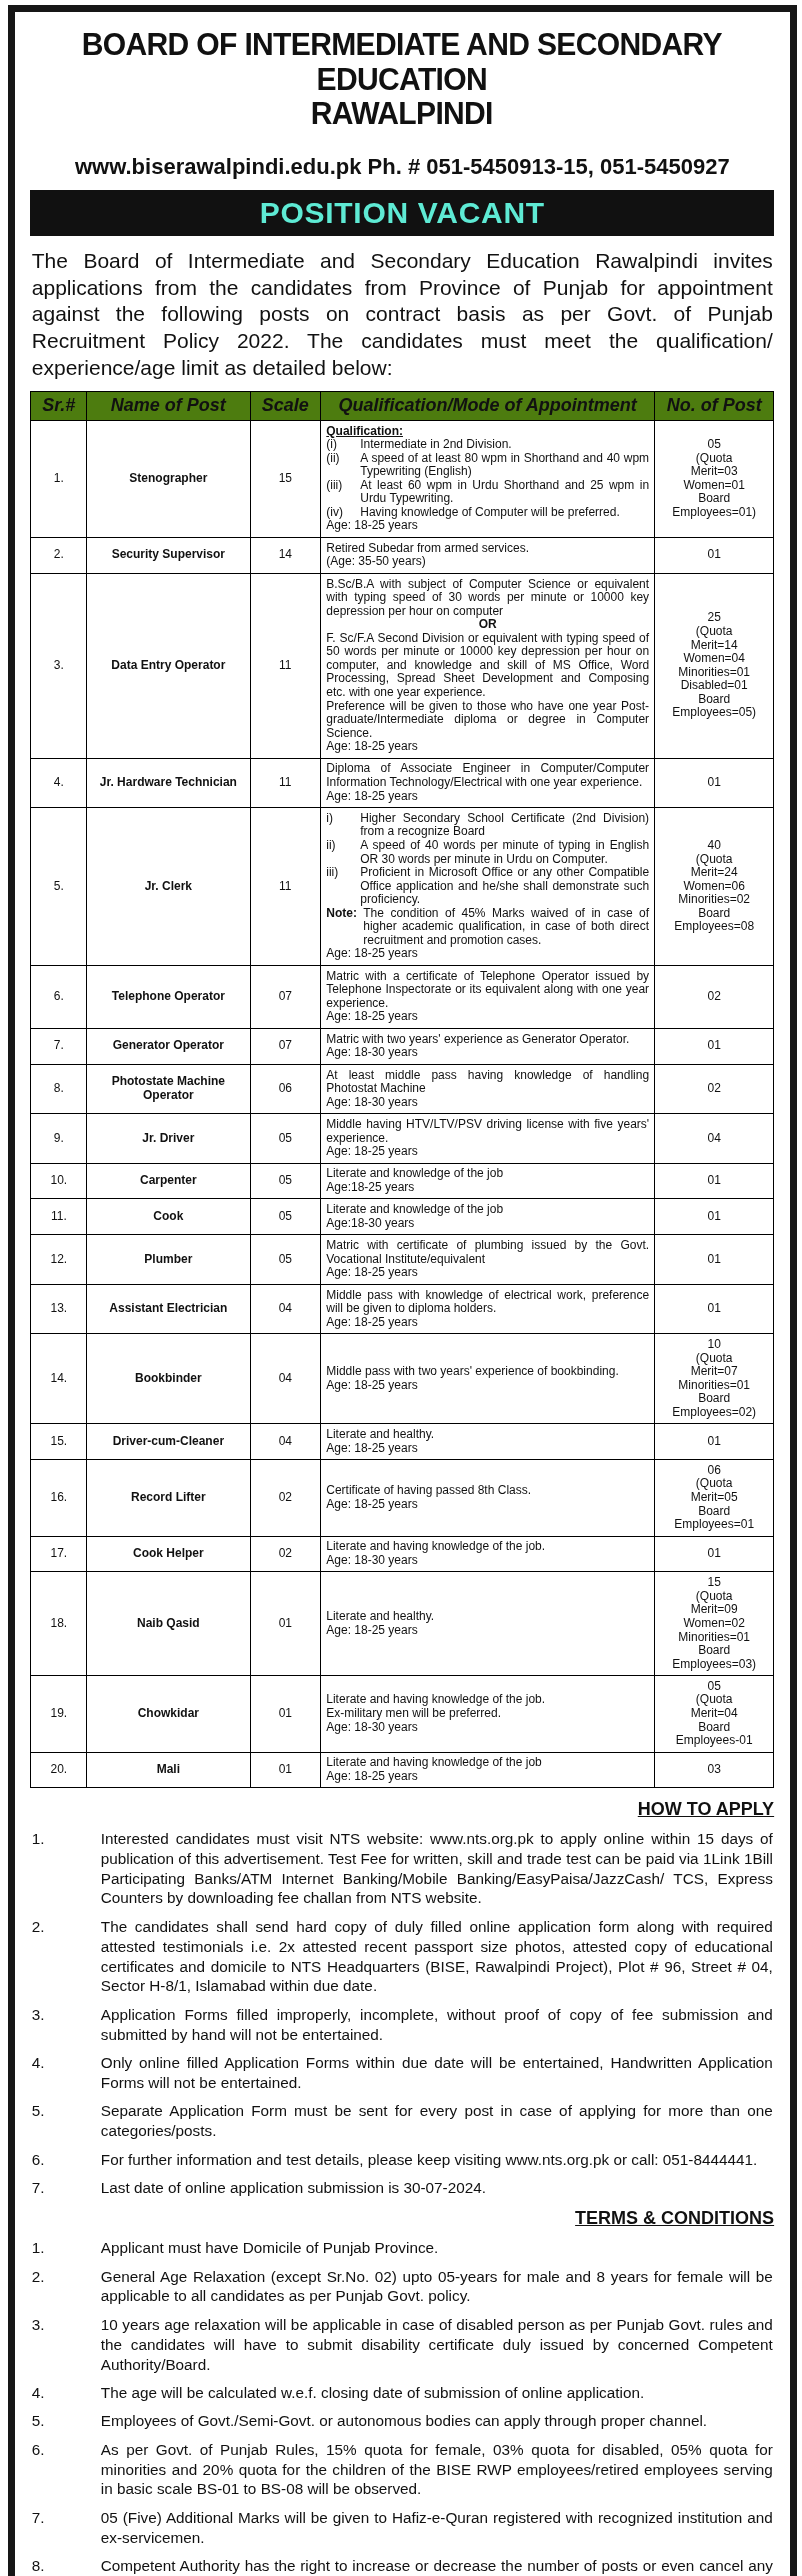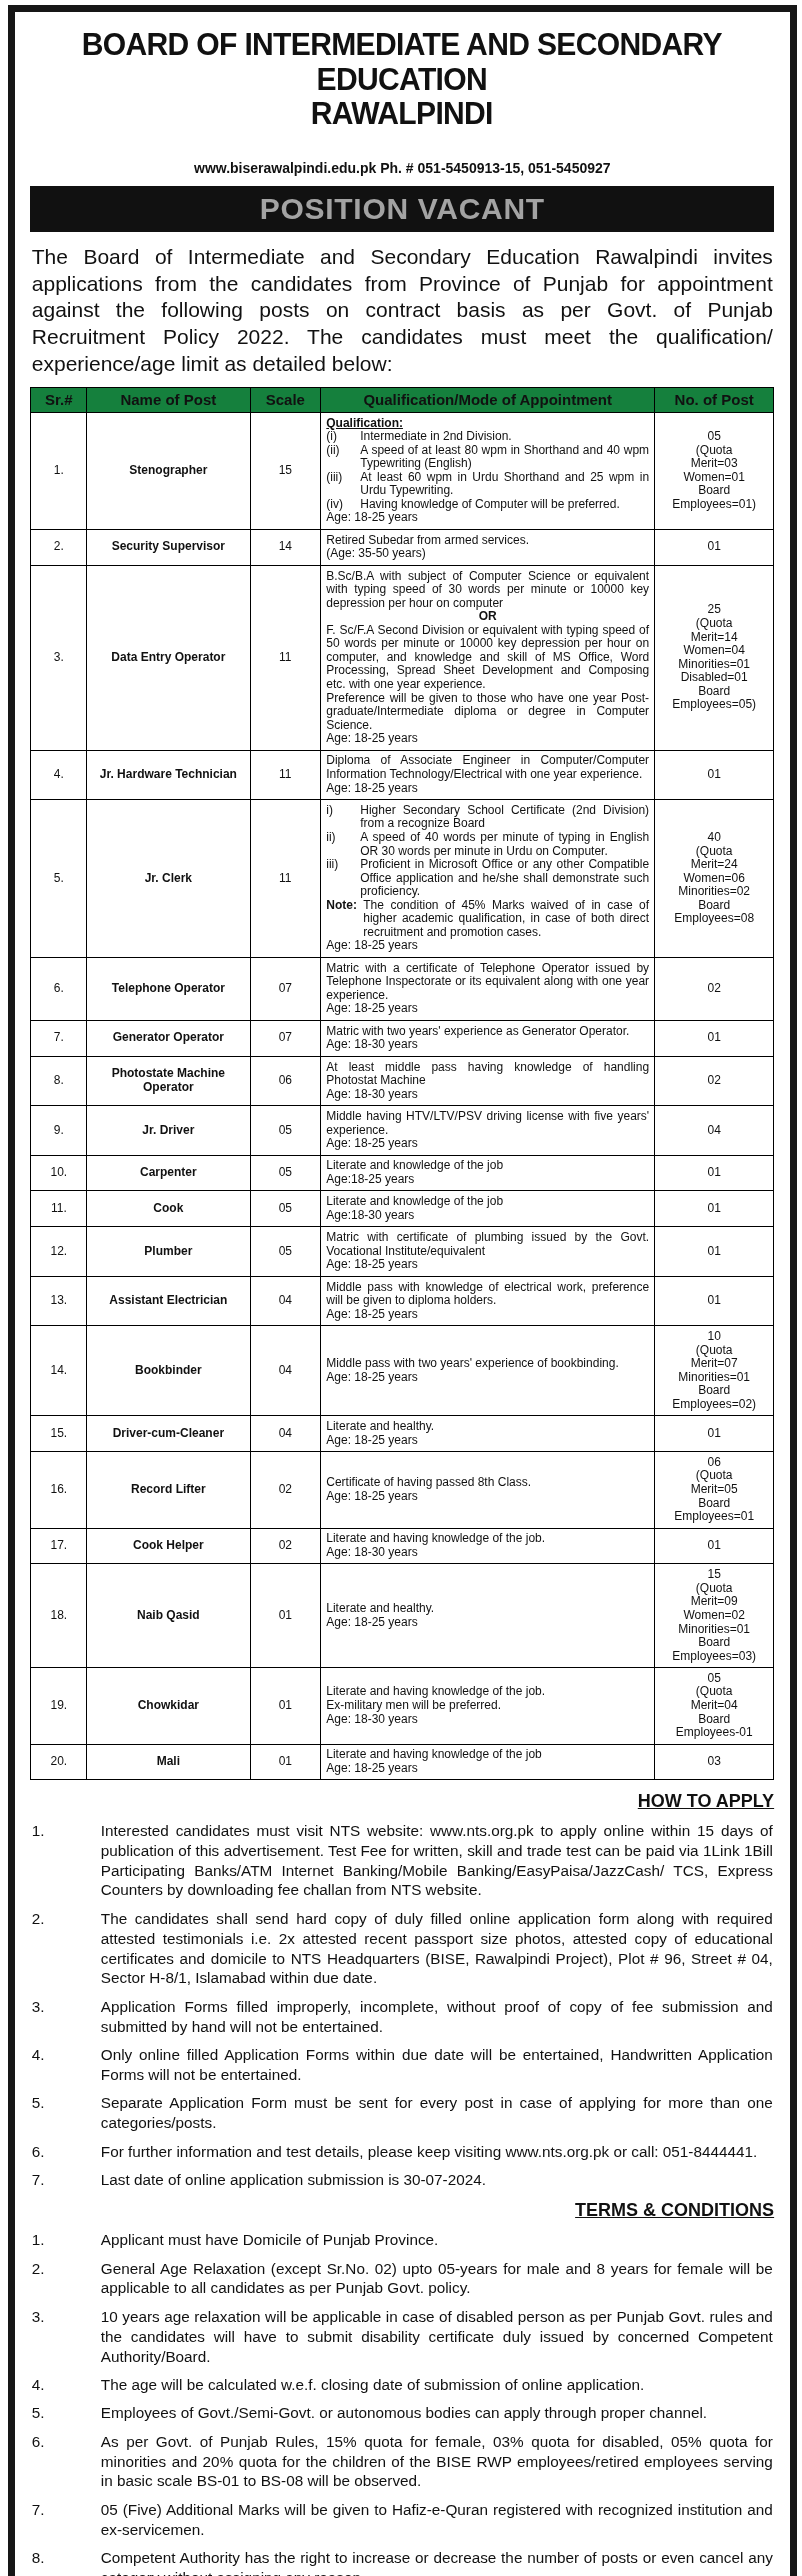--- a/index.html
+++ b/index.html
@@ -4,31 +4,31 @@
 <style>
   html,body { margin:0; padding:0; background:#ffffff; }
   body { font-family:"Liberation Sans", sans-serif; color:#111; }
   .sheet { box-sizing:border-box; width:802px; min-height:2576px; background:#fff; padding:5.2px 5.2px 3.9px 7.8px; }
   .frame { box-sizing:border-box; border:7.8px solid #161616; border-bottom-width:17px; min-height:2557px;
            padding:13px 15.7px 7.8px 15.7px; background:#fff; }
 
   
   .org-title { text-align:center; font-weight:bold; font-size:31px; line-height:1.12;
                letter-spacing:-0.7px; transform:scaleX(.97); transform-origin:center; margin-top:2.6px; }
-  .contact-line { text-align:center; font-weight:bold; font-size:14px; margin-top:28px; }
-  .banner { background:#111111; color:#a3a3a3; text-align:center; font-weight:bold; font-size:30px;
+  .contact-line { text-align:center; font-weight:bold; font-size:22px; margin-top:22px; }
+  .banner { background:#111111; color:#5eead4; text-align:center; font-weight:bold; font-size:30px;
             letter-spacing:0.7px; padding:5.2px 0 6.5px 0; margin-top:10.4px; }
 
   
   .intro { font-size:21px; line-height:1.28; text-align:justify; margin:11.7px 1.3px 9px 1.3px; }
 
   
   table.posts { width:100%; border-collapse:collapse; table-layout:fixed; }
   .posts th, .posts td { border:1.3px solid #000; box-sizing:border-box; }
-  .posts thead th { background:#15803d; font-weight:bold; font-size:15px; text-align:center; padding:3.3px 1.3px; }
+  .posts thead th { background:#4d7c0f; font-weight:bold; font-size:18px; text-align:center; padding:3.3px 1.3px;font-style:italic; }
   .posts td { padding:3.9px 5.2px; vertical-align:middle; font-size:12px; line-height:1.13; }
   .c-sr   { text-align:center; }
   .c-name { text-align:center; font-weight:bold; font-size:12.4px; line-height:1.3; }
   .c-scale{ text-align:center; }
   .c-posts{ text-align:center; white-space:pre-line; line-height:1.3; }
   .q { margin:0; }
   .q-heading { font-weight:bold; text-decoration:underline; }
   .q-item, .q-note { display:flex; }
   .q-label { flex:0 0 34px; }
   .q-note .q-label { flex-basis:37px; font-weight:bold; }

